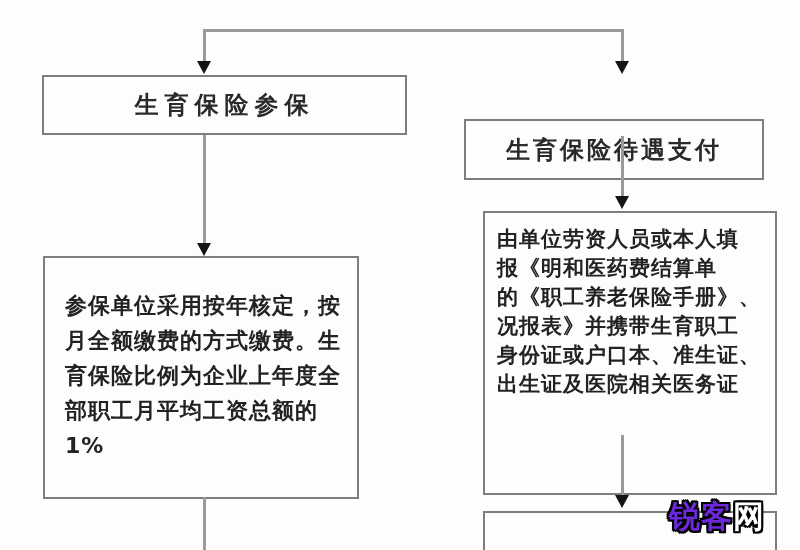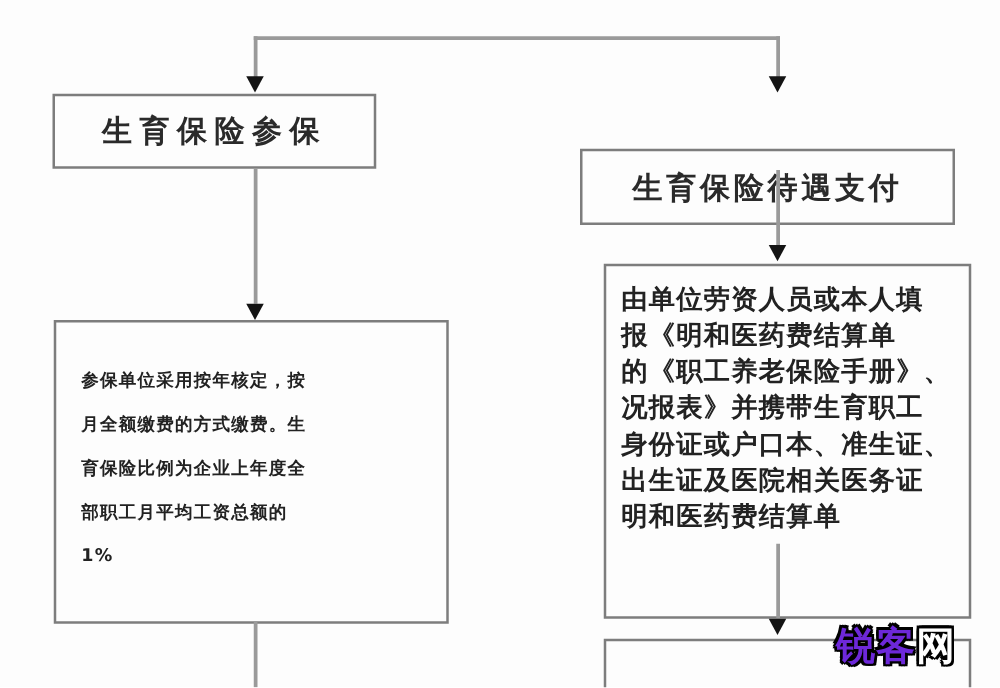--- a/index.html
+++ b/index.html
@@ -47,21 +47,21 @@
   }
   .title-box.narrow {
     letter-spacing: 6px;
   }
   .detail-box {
     font-weight: bold;
     color: #222222;
   }
   .detail-box.left-detail {
     padding: 30px 12px 0 20px;
-    font-size: 14px;
+    font-size: 22px;
     line-height: 35px;
     letter-spacing: 1px;
   }
   .detail-box.right-detail {
     padding: 12px 8px 0 12px;
     font-size: 21px;
     line-height: 29px;
     letter-spacing: 1px;
   }
   .detail-line {
@@ -91,21 +91,21 @@
 <body>
 
 <div id="canvas">
 
   <div class="line" style="left:203px; top:29px; width:421px; height:3px;"></div>
   <div class="line" style="left:203px; top:29px; width:3px; height:33px;"></div>
   <div class="line" style="left:621px; top:29px; width:3px; height:33px;"></div>
   <div class="arrow-down" style="left:197px; top:61px;"></div>
   <div class="arrow-down" style="left:615px; top:61px;"></div>
 
-  <div class="box title-box narrow" style="left:42px; top:75px; width:259px; height:60px;">
+  <div class="box title-box narrow" style="left:42px; top:75px; width:365px; height:60px;">
     <span>生育保险参保</span>
   </div>
 
   <div class="box title-box wide" style="left:464px; top:75px; width:300px; height:61px;margin-top:44px;">
     <span>生育保险待遇支付</span>
   </div>
 
   <div class="line" style="left:203px; top:135px; width:3px; height:108px;"></div>
   <div class="arrow-down" style="left:197px; top:243px;"></div>
 
@@ -120,21 +120,20 @@
     <div class="detail-line">1%</div>
   </div>
 
   <div class="box detail-box right-detail" style="left:483px; top:211px; width:294px; height:284px;">
     <div class="detail-line">由单位劳资人员或本人填</div>
     <div class="detail-line">报《明和医药费结算单</div>
     <div class="detail-line">的《职工养老保险手册》、</div>
     <div class="detail-line">况报表》并携带生育职工</div>
     <div class="detail-line">身份证或户口本、准生证、</div>
     <div class="detail-line">出生证及医院相关医务证</div>
-    <div class="detail-line">明和医药费结算单</div>
   </div>
 
   <div class="line" style="left:203px; top:497px; width:3px; height:53px;"></div>
 
   <div class="line" style="left:621px; top:435px; width:3px; height:60px;"></div>
   <div class="arrow-down" style="left:615px; top:495px;"></div>
 
   <div class="box" style="left:483px; top:511px; width:294px; height:55px;"></div>
 
   <div id="watermark">

